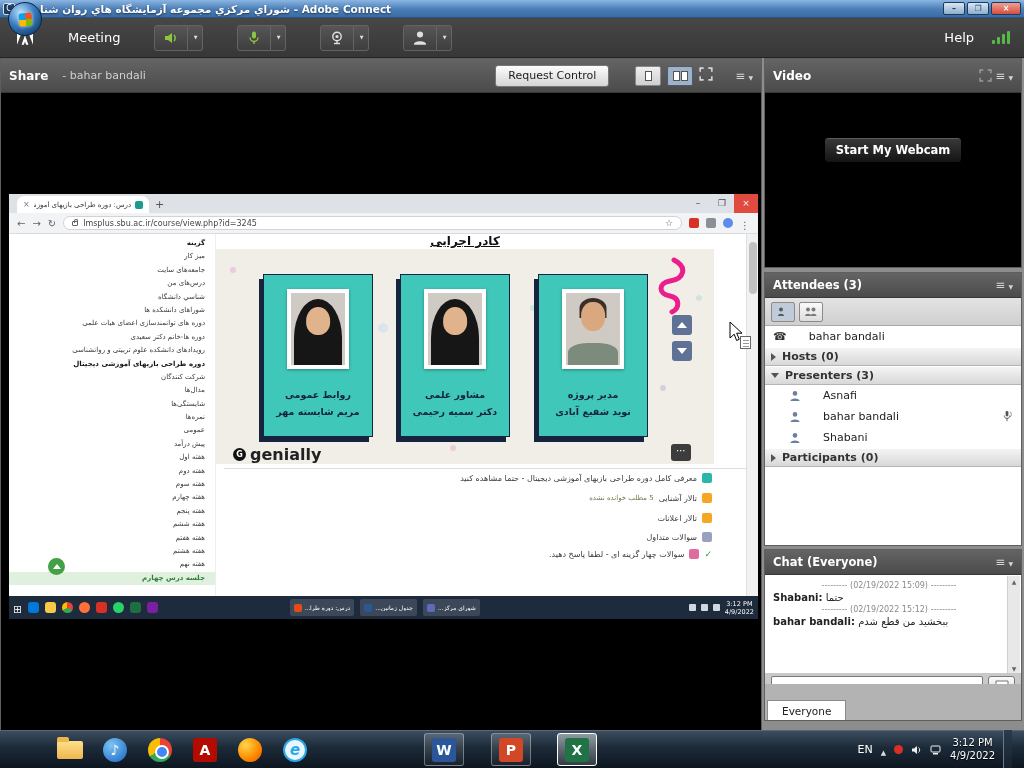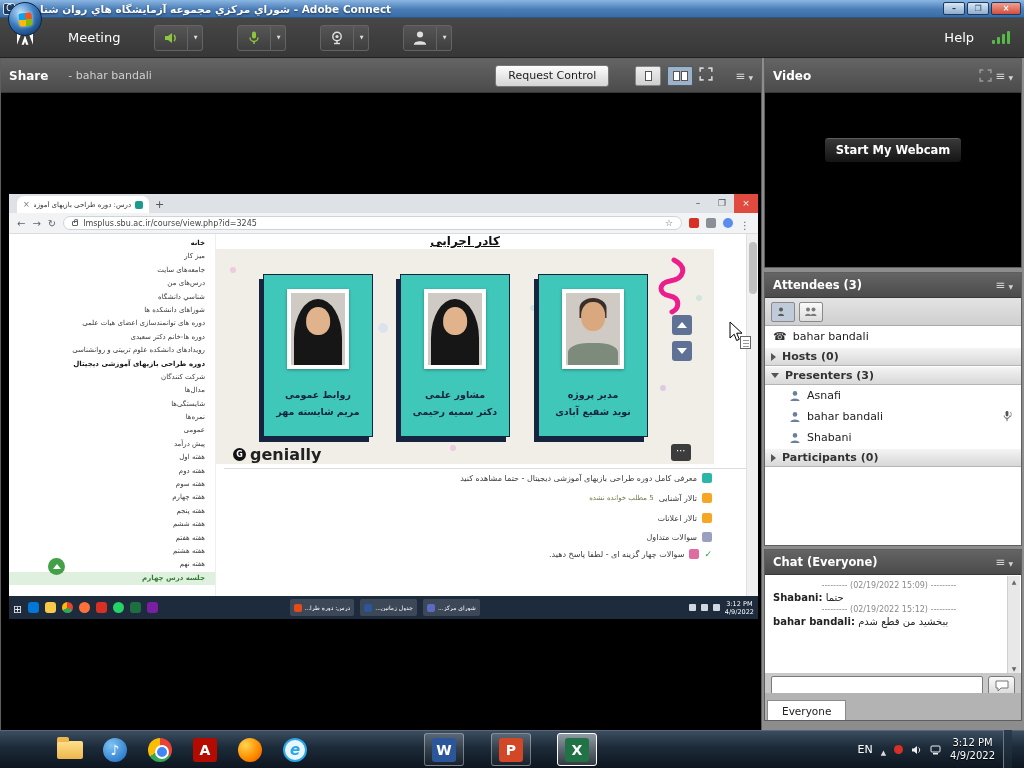--- a/index.html
+++ b/index.html
@@ -31,21 +31,21 @@
   .ctl-dd{height:26px;width:15px;background:linear-gradient(#565656,#3e3e3e);border:1px solid #646464;border-left:none;
     border-radius:0 3px 3px 0;display:flex;align-items:center;justify-content:center;color:#ddd;font-size:7px}
   .ctl-dd::before{content:"▼";transform:scale(.7)}
   .help{color:#fff;font-size:13px;margin-left:auto}
   .sigbars{display:flex;align-items:flex-end;gap:2px;margin:0 14px 0 18px}
   .sigbars i{display:block;width:3px;background:#57b947;border-radius:1px}
 
   
   .pod{position:absolute;background:#fff;border:1px solid #5e5e5e}
   .pod-header{background:linear-gradient(#646464,#4b4b4b);color:#fff;display:flex;align-items:center;
-    padding:0 8px;gap:20px;border-bottom:1px solid #383838}
+    padding:0 8px;gap:14px;border-bottom:1px solid #383838}
   .pod-menu{margin-left:auto;color:#d5d5d5;font-size:12px;display:flex;align-items:center;gap:3px}
   .g-menu::before{content:"≡"} .g-dd::before{content:"▼";font-size:6px}
   .hdr34{height:34px;font-size:12px} .hdr25{height:25px;font-size:11.5px}
   .hdr-title{font-weight:bold}
 
   
   .btn-gray{background:linear-gradient(#fdfdfd,#d4d4d4);border:1px solid #767676;border-radius:3px;
     font-size:11px;color:#1d1d1d;display:flex;align-items:center;justify-content:center}
   .layout-btn{width:26px;height:20px;background:linear-gradient(#efefef,#cfcfcf);border:1px solid #888;
     border-radius:2px;display:flex;align-items:center;justify-content:center;gap:1px}
@@ -141,42 +141,42 @@
   .startcam{background:linear-gradient(#3a3a3a,#141414);border:1px solid #000;border-radius:4px;color:#fff;
     font-size:11.5px;font-weight:bold;display:flex;align-items:center;justify-content:center;box-shadow:inset 0 1px 0 rgba(255,255,255,.18)}
 
   
   .att-toolbar{position:absolute;left:0;top:25px;width:100%;height:28px;background:linear-gradient(#e3e3e3,#cfcfcf);
     border-bottom:1px solid #aaa;display:flex;align-items:center;padding:0 6px;gap:4px}
   .att-tb-btn{width:24px;height:20px;border:1px solid #8a8a8a;border-radius:2px;background:linear-gradient(#fafafa,#ddd);
     display:flex;align-items:center;justify-content:center;gap:1px}
   .att-tb-btn.sel{background:#bfcbd8}
   .att-list{position:absolute;left:0;top:53px;width:100%;bottom:0;background:#fff;overflow:hidden}
-  .att-row{height:21px;display:flex;align-items:center;gap:6px;padding:0 8px;font-size:11px;color:#222}
+  .att-row{height:21px;display:flex;align-items:center;gap:22px;padding:0 8px;font-size:11px;color:#222}
   .grp-row{height:19px;display:flex;align-items:center;gap:6px;padding:0 6px;font-size:11px;font-weight:bold;color:#333;
     background:linear-gradient(#f4f4f4,#d8d8d8);border-top:1px solid #fff;border-bottom:1px solid #b5b5b5}
   .tri-r{width:0;height:0;border-left:5px solid #555;border-top:4px solid transparent;border-bottom:4px solid transparent}
   .tri-d{width:0;height:0;border-top:5px solid #555;border-left:4px solid transparent;border-right:4px solid transparent}
   .g-phone::before{content:"☎";font-size:11px;color:#333}
   .indent{padding-left:24px}
 
   
   .chat-msgs{position:absolute;left:0;top:25px;right:0;height:72px;background:#fff;padding:4px 16px 4px 8px;overflow:hidden}
   .chat-divider{text-align:center;font-size:8px;color:#8a8a8a;margin:2px 0}
   .chat-msg{font-size:10px;color:#222;margin:1px 0}
   .chat-msg .sender{font-weight:bold}
   .chat-scroll{position:absolute;right:1px;top:26px;width:13px;height:98px;background:#e8e8e8;border-left:1px solid #cfcfcf;
     display:flex;flex-direction:column;justify-content:space-between;align-items:center;font-size:6px;color:#666;padding:2px 0}
   .chat-input-row{position:absolute;left:0;right:0;bottom:21px;height:26px;background:#c9c9c9;display:flex;
     align-items:center;padding:0 6px;gap:5px}
   .chat-input{flex:1;height:20px;border:1px solid #7a7a7a;border-radius:2px;font-size:10px;padding:0 4px;
     font-family:"DejaVu Sans","Liberation Sans",sans-serif}
   .send-btn{width:27px;height:20px;border:1px solid #7a7a7a;border-radius:3px;background:linear-gradient(#fafafa,#d8d8d8);
     display:flex;align-items:center;justify-content:center}
-  .chat-tabs{position:absolute;left:0;right:0;bottom:0;height:27px;background:#b3b3b3;display:flex;align-items:flex-end}
+  .chat-tabs{position:absolute;left:0;right:0;bottom:0;height:36px;background:#b3b3b3;display:flex;align-items:flex-end}
   .chat-tab{height:20px;background:#fff;border:1px solid #8a8a8a;border-bottom:none;padding:0 14px;font-size:10.5px;
     color:#222;display:flex;align-items:center;margin-left:2px}
 
   
   .taskbar{position:absolute;left:0;top:730px;width:1024px;height:38px;
     background:linear-gradient(#3b4d5f,#1c2a38 45%,#0d1620);border-top:1px solid #55687a;display:flex;align-items:center}
   .orb{position:absolute;left:8px;top:2px;width:34px;height:34px;border-radius:50%;
     background:radial-gradient(circle at 35% 28%,#b8dcf8,#3a7cc0 45%,#123e6e 85%);border:1px solid #0a2744;
     display:flex;align-items:center;justify-content:center}
   .flag{width:13px;height:13px;border-radius:2px;transform:rotate(-6deg);
@@ -333,21 +333,21 @@
           </span>
           <span class="ext" style="background:#d93025"></span>
           <span class="ext" style="background:#8a8f98"></span>
           <span class="ext" style="background:#5b8def;border-radius:50%"></span>
           <span class="g-dots3"></span>
         </div>
 
         <div class="bcontent">
 
           <div class="lms-nav">
-            <div class="nav-item bold">خانه</div>
+            <div class="nav-item bold">گزینه</div>
             <div class="nav-item">میز کار</div>
             <div class="nav-item">جامعه‌های سایت</div>
             <div class="nav-item">درس‌های من</div>
             <div class="nav-item">شناسي دانشگاه</div>
             <div class="nav-item">شوراهای دانشکده ها</div>
             <div class="nav-item">دوره های توانمندسازی اعضای هیات علمی</div>
             <div class="nav-item">دوره ها-خانم دکتر سعیدی</div>
             <div class="nav-item">رویدادهای دانشکده علوم تربیتی و روانشناسی</div>
             <div class="nav-item bold">دوره طراحی بازیهای آموزشی دیجیتال</div>
             <div class="nav-item">شرکت کنندگان</div>

